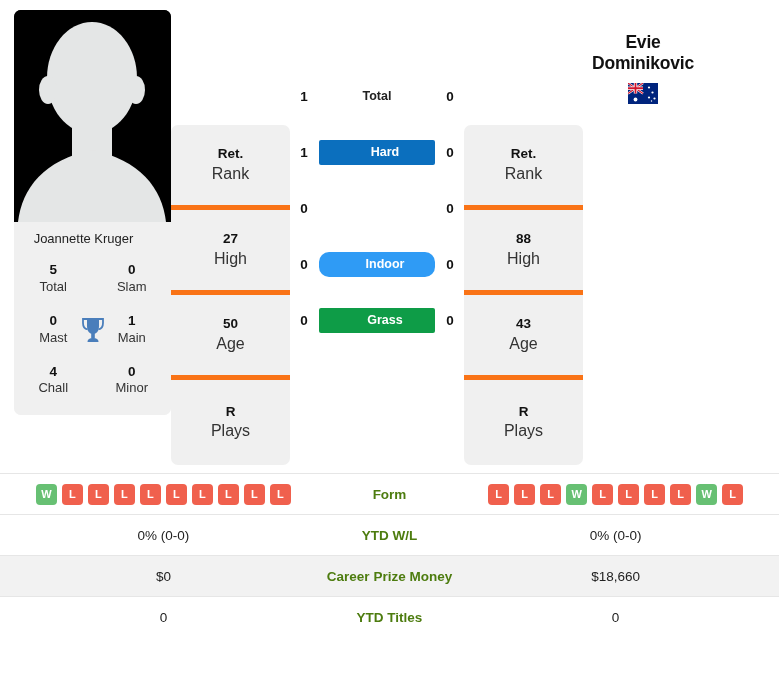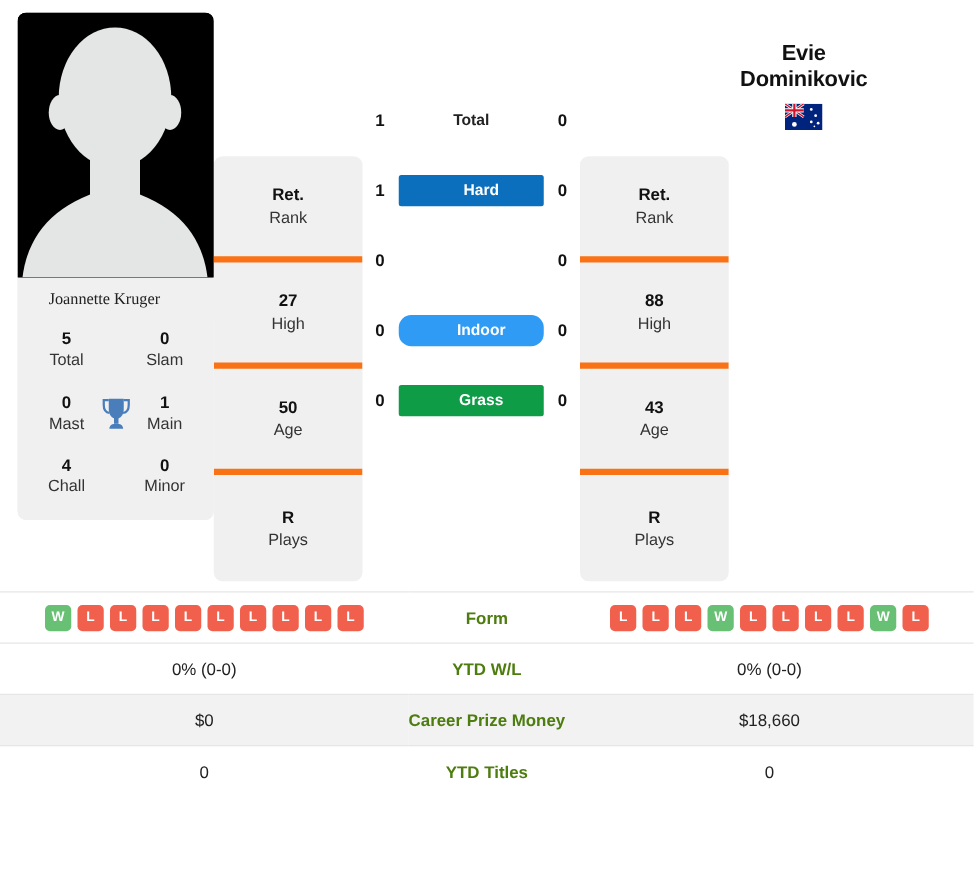--- a/index.html
+++ b/index.html
@@ -31,21 +31,20 @@
     overflow: hidden;
   }
   .photo svg { display: block; width: 100%; height: 100%; }
 
   .photo-name {
     text-align: center;
     font-size: 13px;
     color: #222;
     padding: 9px 20px 10px 2px;
     background: #f0f0f0;
-    font-family: Liberation Serif, serif;
   }
 
   .titles {
     background: #f0f0f0;
     border-radius: 0 0 7px 7px;
     padding: 2px 0 14px 0;
     position: relative;
   }
   .titles-grid {
     display: grid;
@@ -89,21 +88,21 @@
     overflow: hidden;
   }
   .stat-row {
     height: 85px;
     display: flex; flex-direction: column;
     align-items: center; justify-content: center;
     border-bottom: 5px solid #f97316;
   }
   .stat-row:last-child { border-bottom: none; }
   .stat-row .v { font-size: 13.5px; font-weight: bold; color: #111; line-height: 1.3; }
-  .stat-row .k { font-size: 13px; color: #333; line-height: 1.35; }
+  .stat-row .k { font-size: 16px; color: #333; line-height: 1.35; }
 
   
   .h2h {
     width: 166px; flex: 0 0 166px;
     padding-top: 58px;
     margin: 0 4px;
   }
   .h2h-row {
     display: flex; align-items: center; justify-content: space-between;
     height: 56px;

